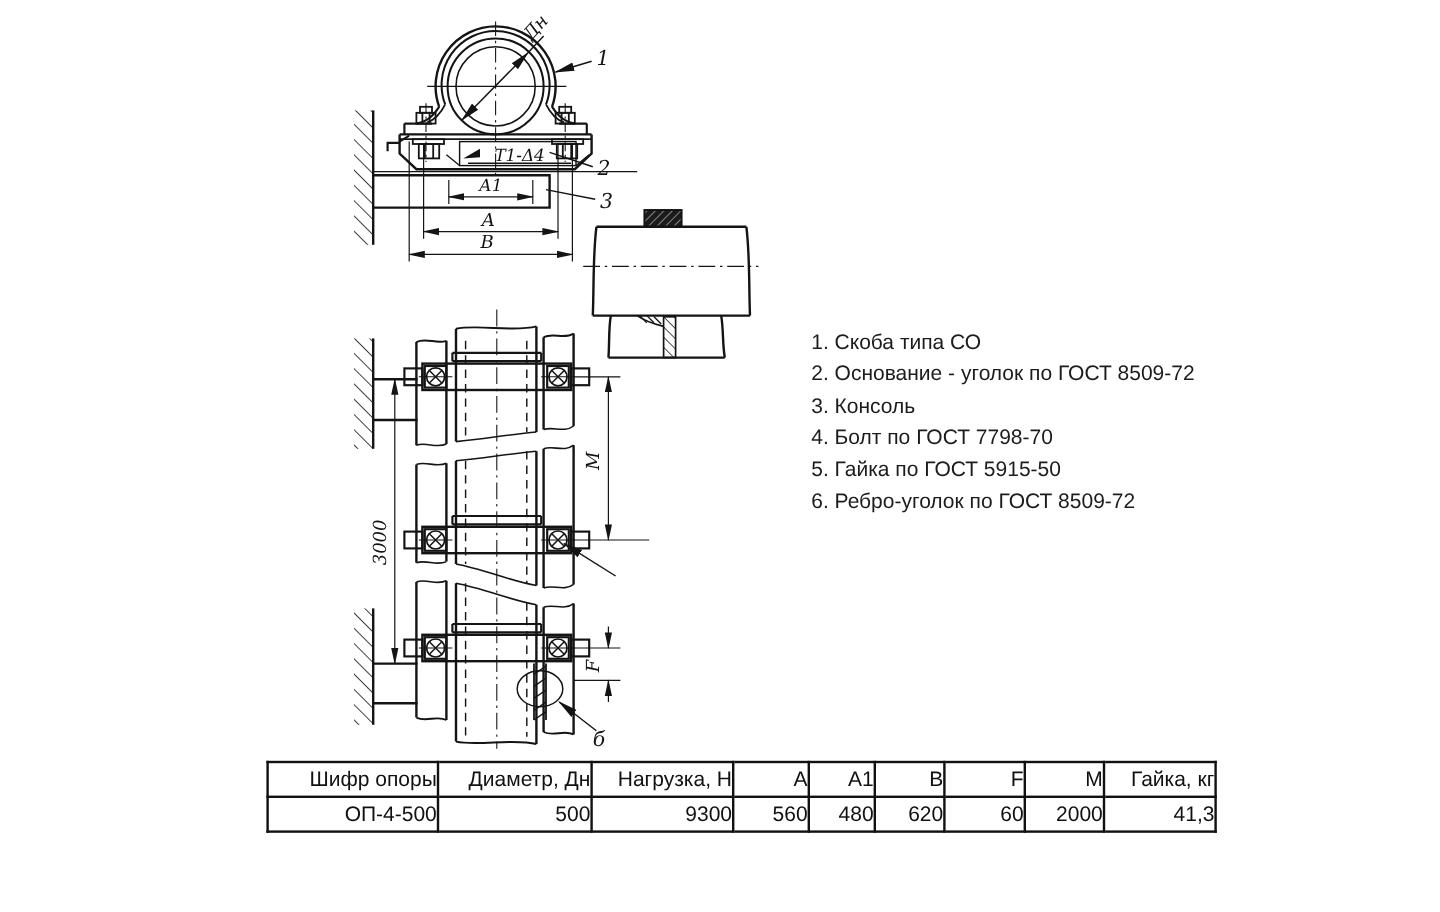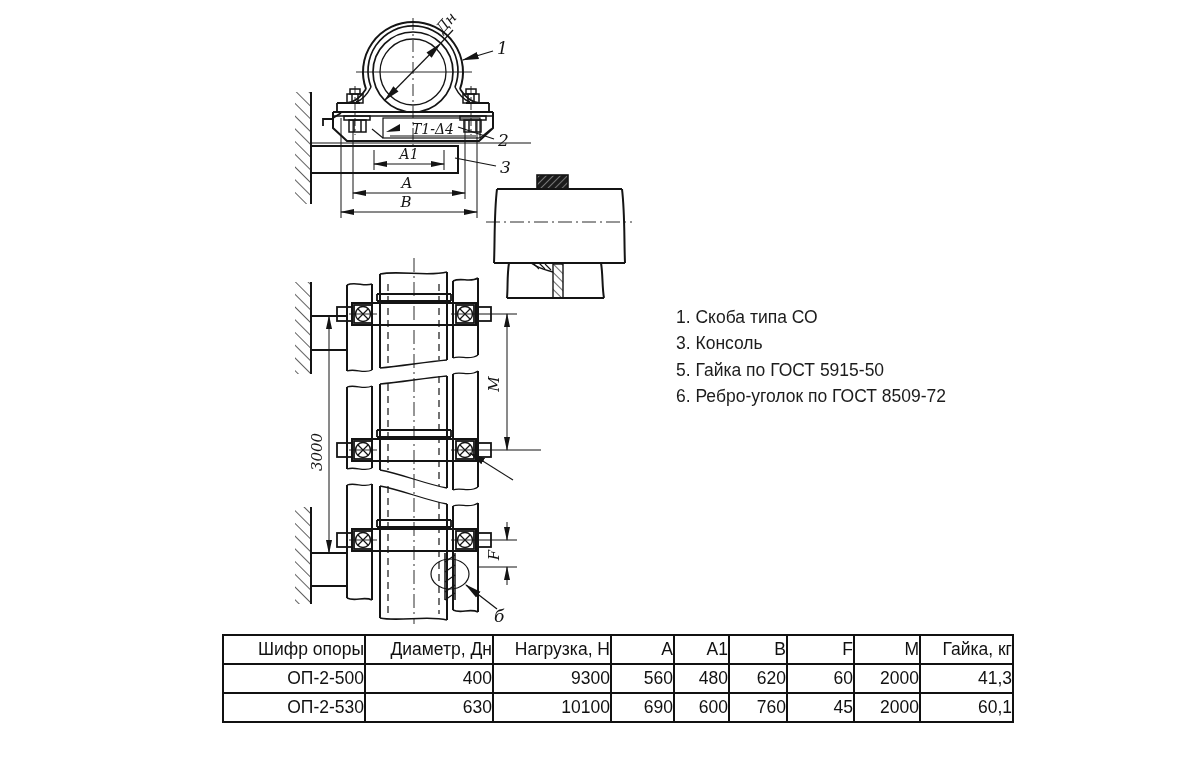--- a/index.html
+++ b/index.html
@@ -1,21 +1,21 @@
 <!DOCTYPE html>
 <html><head>
 <meta charset="utf-8">
 <style>
   html,body{margin:0;padding:0;background:#fff;}
   #page{position:relative;width:1200px;height:760px;background:#ffffff;overflow:hidden;
         font-family:"Liberation Sans",sans-serif;color:#1a1a1a;}
   #drawing{position:absolute;left:0;top:0;}
   
   #parts{position:absolute;left:676px;top:272px;font-size:17.5px;line-height:26.4px;
-         color:#1c1c1c;white-space:nowrap;margin-top:32px;}
+         color:#1c1c1c;white-space:nowrap;}
   
   #spec-table{position:absolute;left:222px;top:634px;border-collapse:collapse;
               font-size:17.5px;color:#111;}
   #spec-table td,#spec-table th{border:2px solid #111;text-align:right;padding:0;
               font-weight:normal;height:27px;background:#fff;}
   
   .dwg-lbl{font-family:"DejaVu Serif","Liberation Serif",serif;font-style:italic;
            fill:#141414;}
 </style>
 </head>
@@ -268,21 +268,23 @@
     <text class="dwg-lbl" x="406" y="207" font-size="15" text-anchor="middle">В</text>
     <text class="dwg-lbl" x="322" y="452" font-size="15" transform="rotate(-90 322 452)" text-anchor="middle">3000</text>
     <text class="dwg-lbl" x="499" y="384" font-size="15" transform="rotate(-90 499 384)" text-anchor="middle">М</text>
     <text class="dwg-lbl" x="499" y="555" font-size="15" transform="rotate(-90 499 555)" text-anchor="middle">F</text>
     <text class="dwg-lbl" x="494" y="622" font-size="17">б</text>
   </g>
 </svg>
 
 <div id="parts">
   <div>1. Скоба типа СО</div>
+  <div>2. Основание - уголок по ГОСТ 8509-72</div>
   <div>3. Консоль</div>
+  <div>4. Болт по ГОСТ 7798-70</div>
   <div>5. Гайка по ГОСТ 5915-50</div>
   <div>6. Ребро-уголок по ГОСТ 8509-72</div>
 </div>
 
 <table id="spec-table">
   <colgroup>
     <col style="width:142px">
         <col style="width:128px">
         <col style="width:118px">
     <col style="width:63px">
@@ -298,37 +300,26 @@
     <th>Диаметр, Дн</th>
     <th>Нагрузка, Н</th>
     <th>А</th>
     <th>А1</th>
     <th>В</th>
     <th>F</th>
     <th>М</th>
     <th>Гайка, кг</th>
   </tr>
   <tr>
-    <td>ОП-2-500</td>
-    <td>400</td>
+    <td>ОП-4-500</td>
+    <td>500</td>
     <td>9300</td>
     <td>560</td>
     <td>480</td>
     <td>620</td>
     <td>60</td>
     <td>2000</td>
     <td>41,3</td>
   </tr>
-  <tr>
-    <td>ОП-2-530</td>
-    <td>630</td>
-    <td>10100</td>
-    <td>690</td>
-    <td>600</td>
-    <td>760</td>
-    <td>45</td>
-    <td>2000</td>
-    <td>60,1</td>
-  </tr>
 </tbody>
     </table>
 
 </div>
 
 </body></html>

